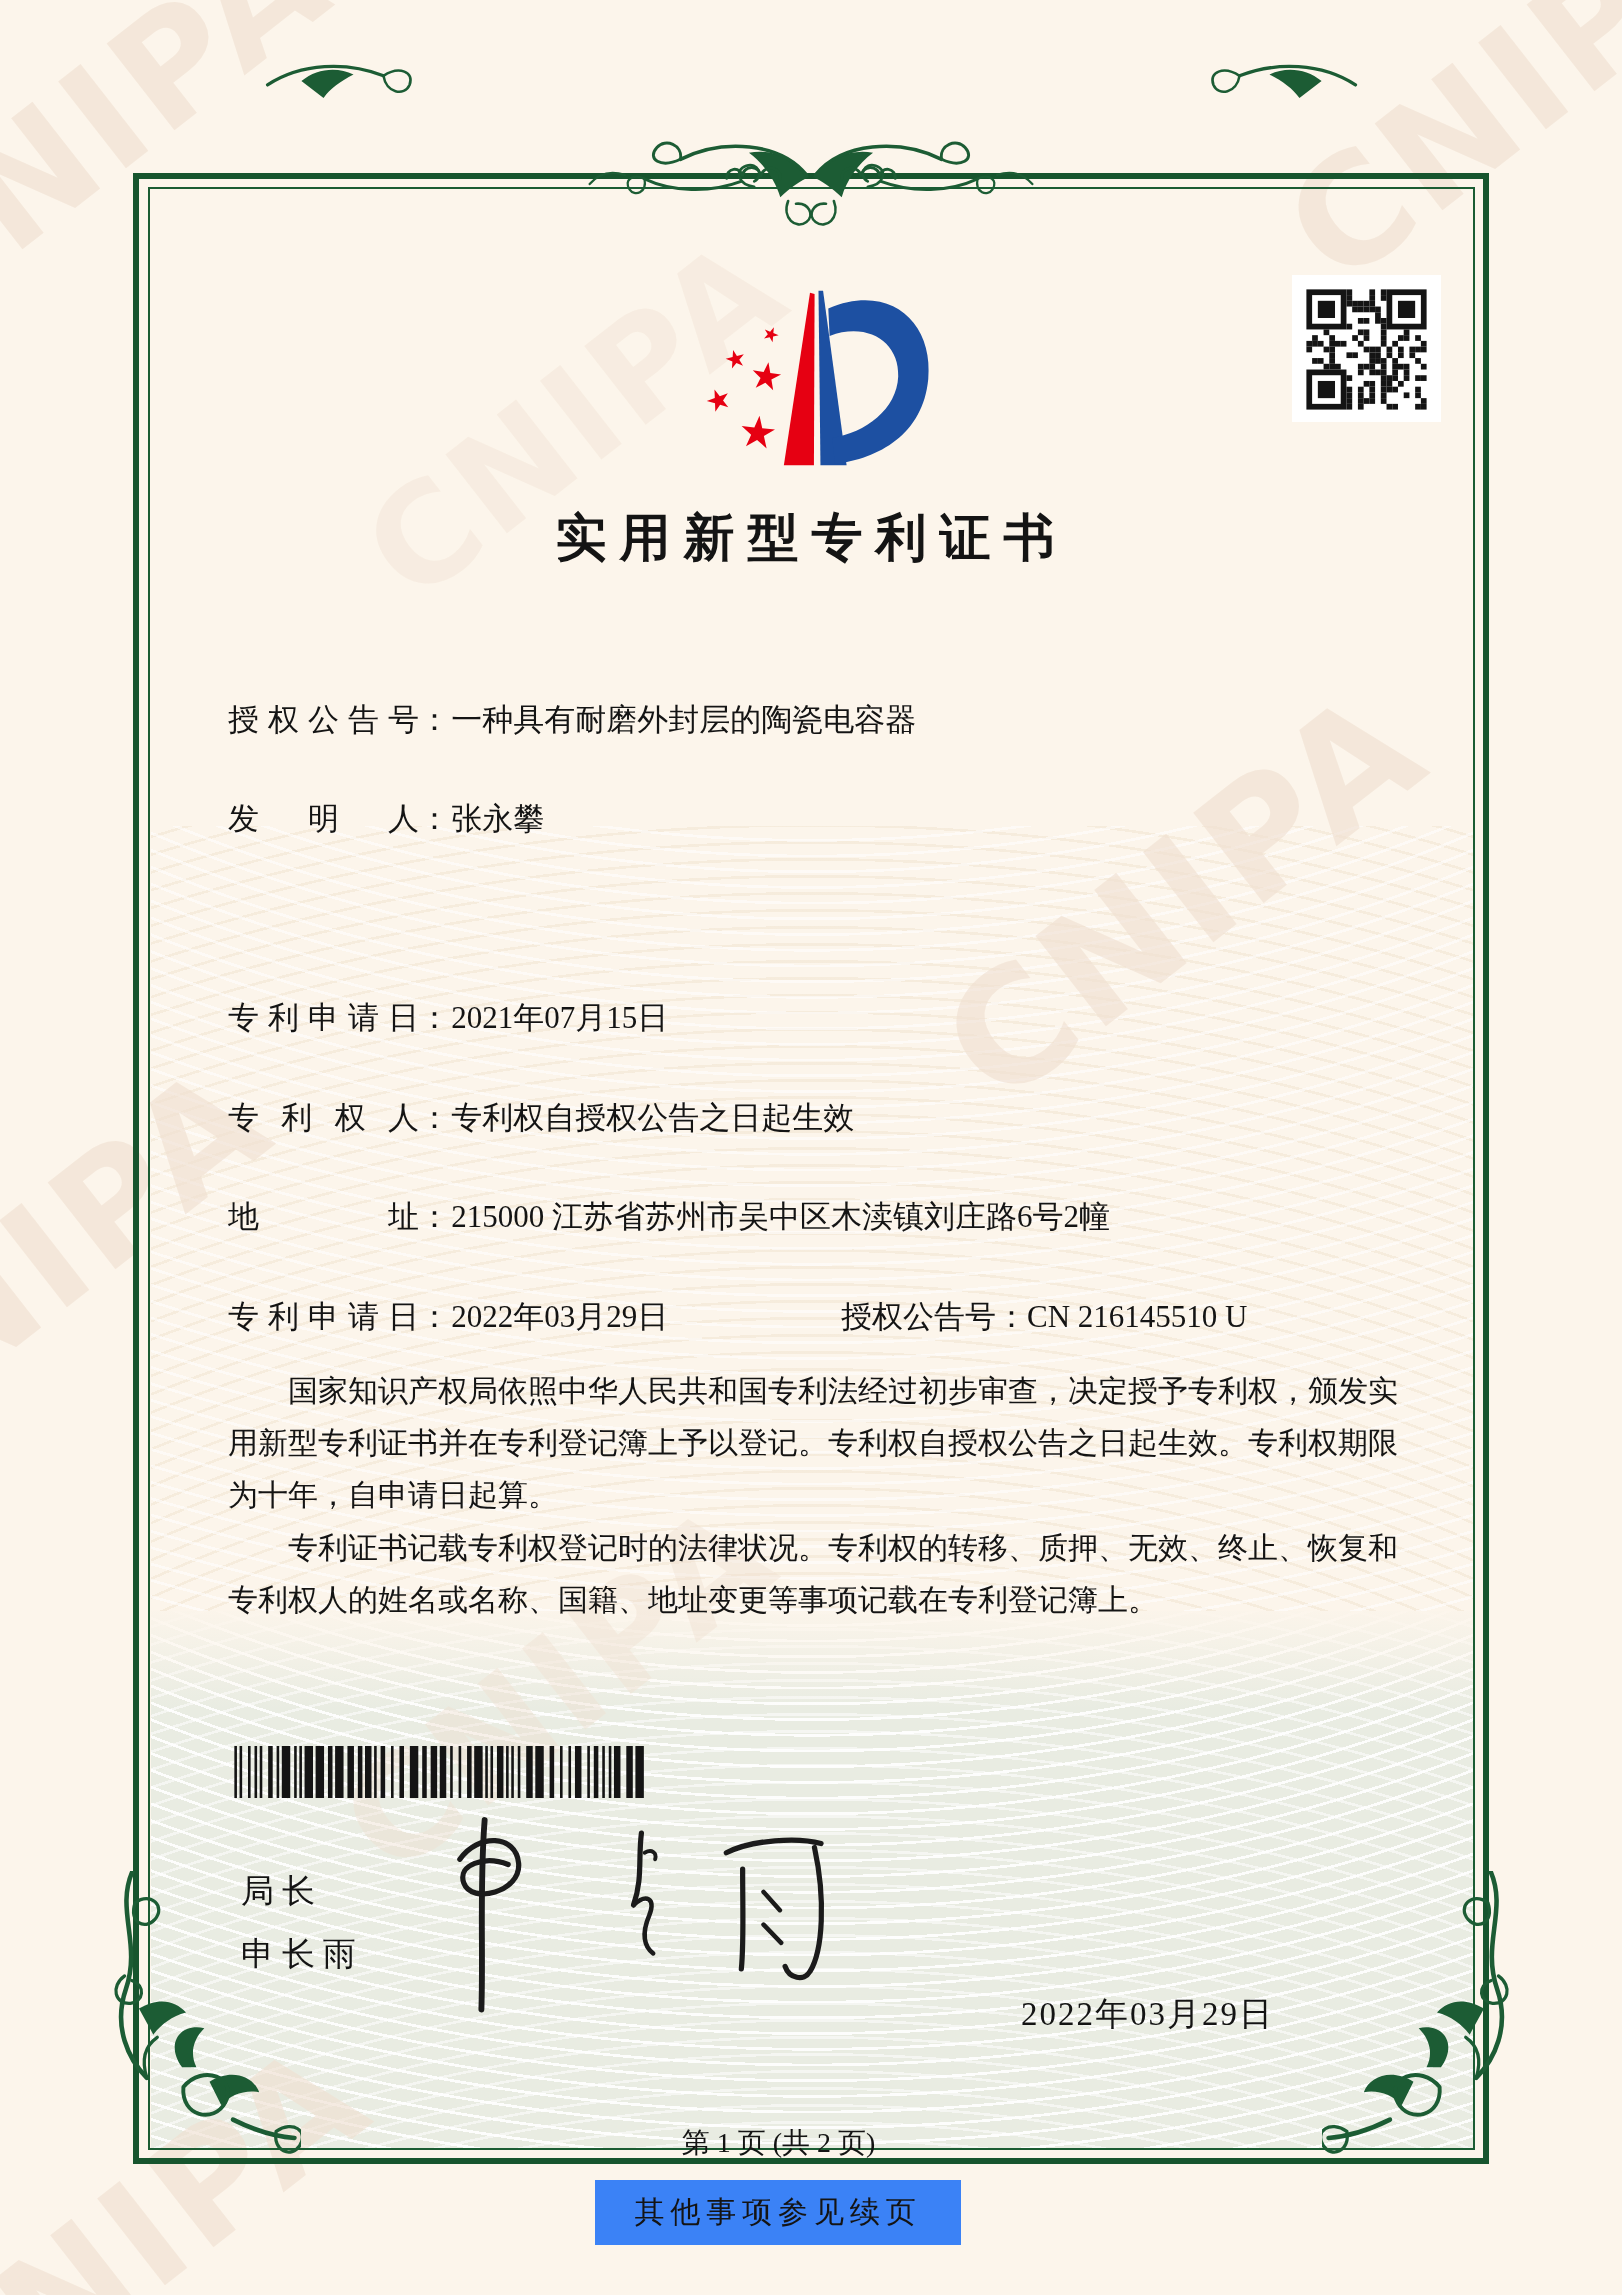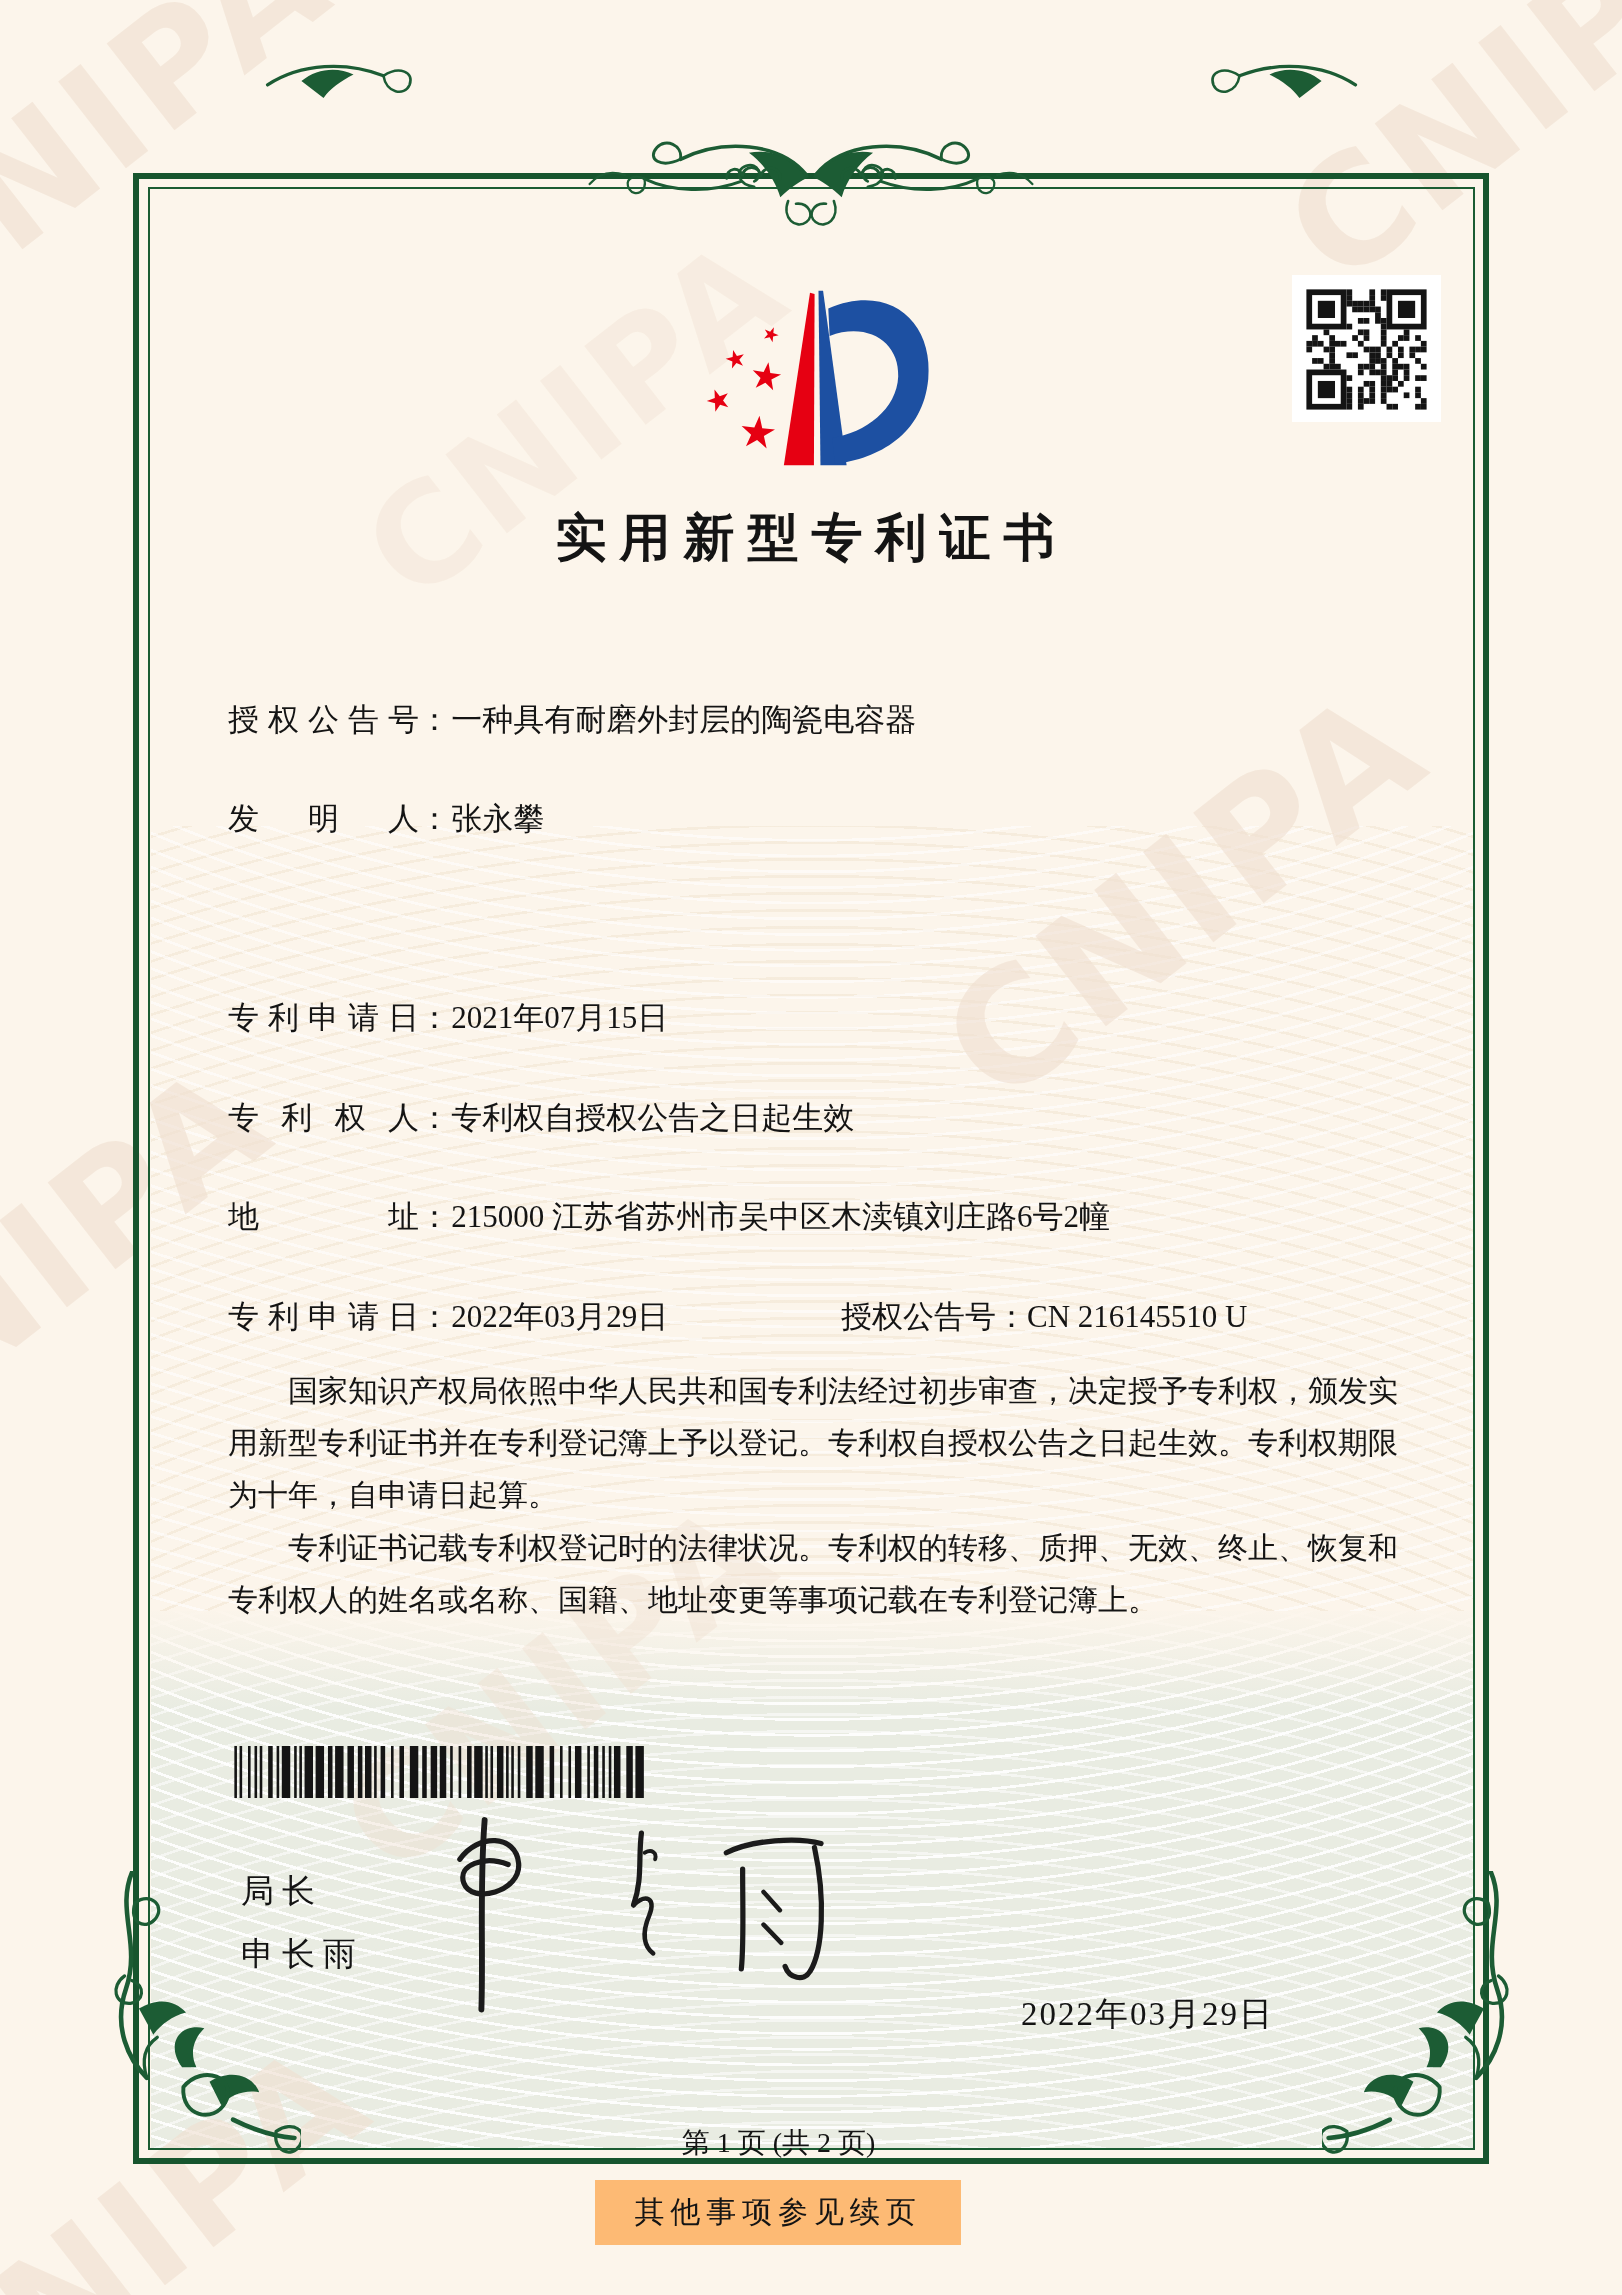--- a/index.html
+++ b/index.html
@@ -37,21 +37,21 @@
   .paras{position:absolute;left:228px;top:1365px;width:1170px;font-size:30px;line-height:1.74;
       text-align:justify;z-index:5;}
   .paras p{margin:0;text-indent:2em;}
   .qr{position:absolute;left:1292px;top:275px;width:149px;height:147px;background:#ffffff;z-index:5;}
   .barcode{position:absolute;left:233px;top:1746px;z-index:5;}
   .sig-title{left:241px;top:1869px;font-size:33px;letter-spacing:7.9px;}
   .sig-name{left:241px;top:1932px;font-size:33px;letter-spacing:7.9px;}
   .signature{position:absolute;left:445px;top:1807px;z-index:5;}
   .issue-date{left:1021px;top:1992px;font-size:33px;letter-spacing:2px;}
   .page-info{left:674px;top:2104px;width:209px;text-align:center;font-size:28px;margin-top:20px;}
-  .cont-band{position:absolute;left:595px;top:2180px;width:366px;height:65px;background:#fdba74;
+  .cont-band{position:absolute;left:595px;top:2180px;width:366px;height:65px;background:#3b82f6;
       display:flex;align-items:center;justify-content:center;font-size:30px;letter-spacing:5.9px;z-index:5;}
   .logo{position:absolute;left:694px;top:281px;z-index:5;}
   svg{display:block;}
 </style>
 </head>
 <body>
 
 <div class="sheet">
 
   <div class="wm" style="left:98px;top:124px;font-size:151px;">CNIPA</div>

